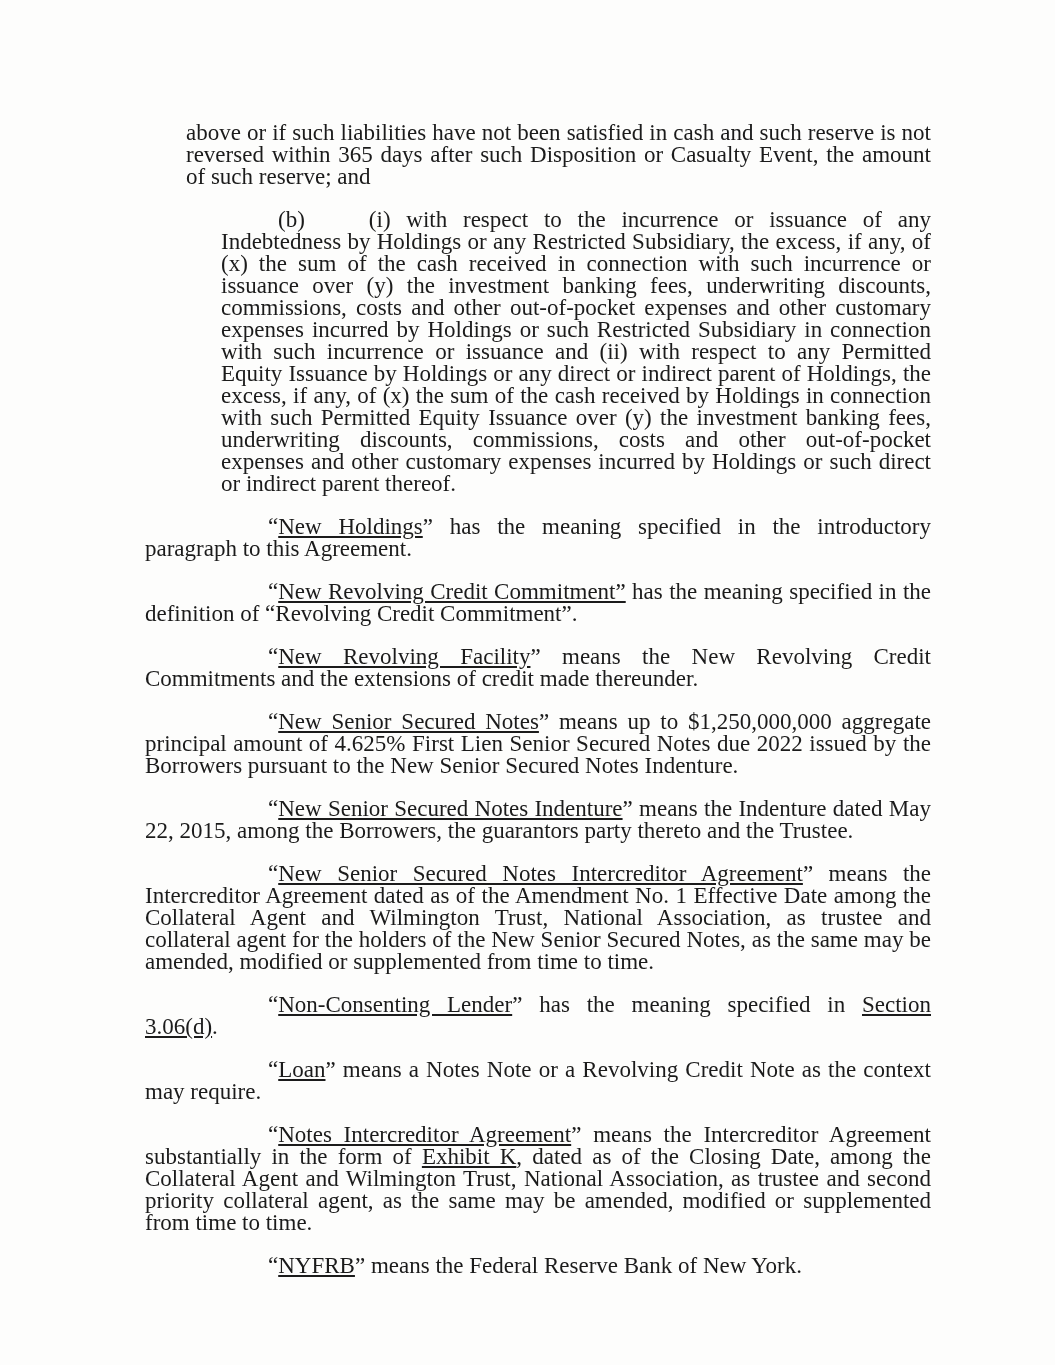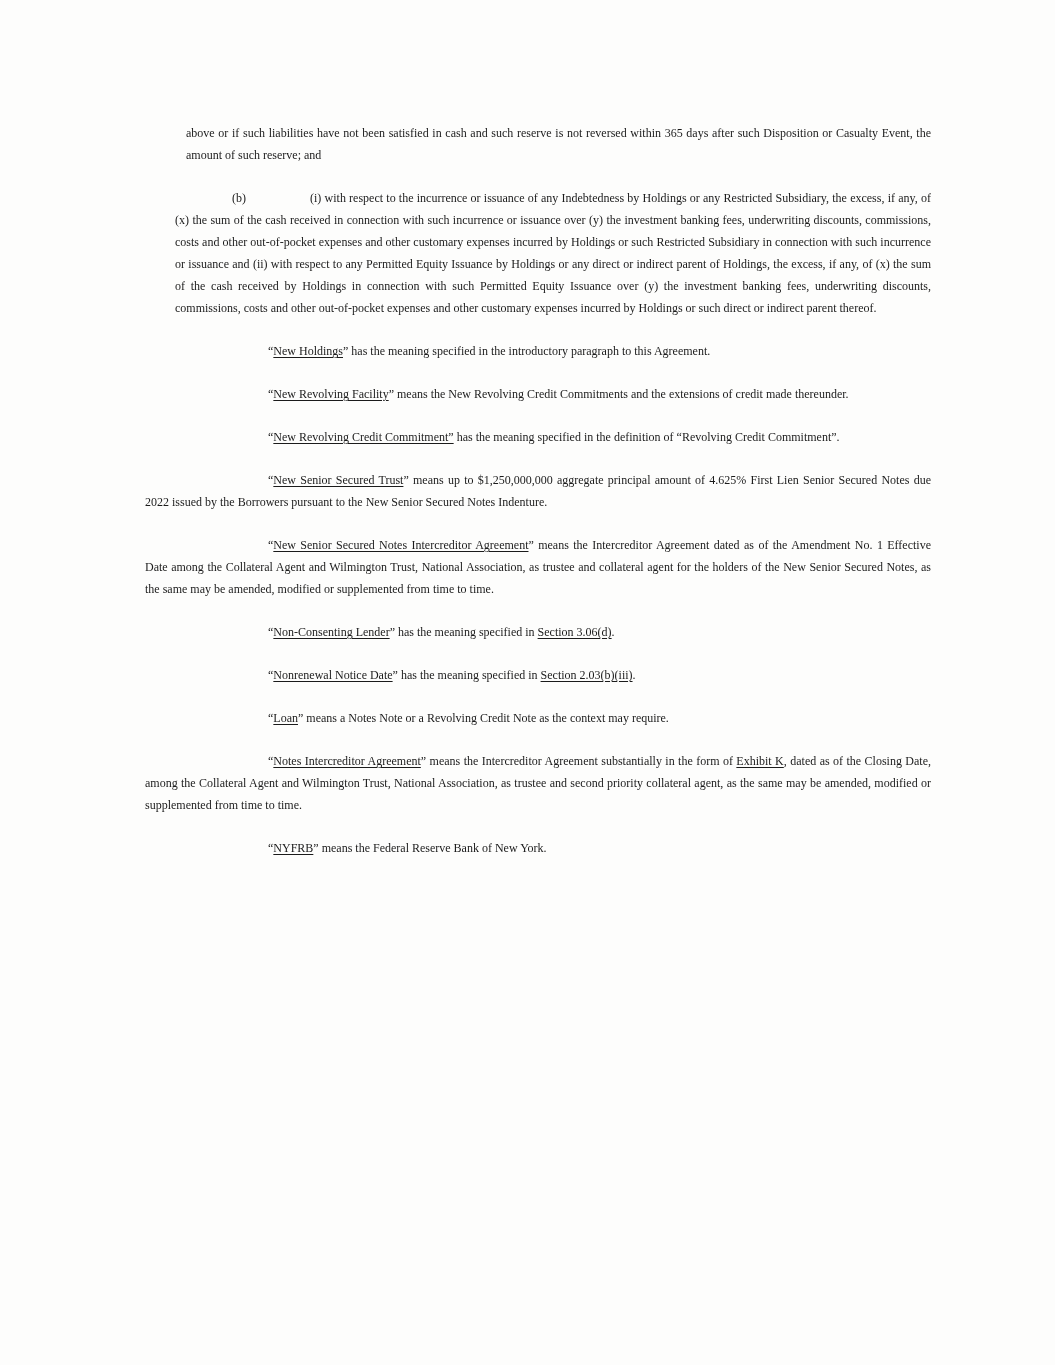--- a/index.html
+++ b/index.html
@@ -6,42 +6,42 @@
     margin: 0;
     padding: 0;
     background: #ffffff;
   }
   .page {
     position: relative;
     width: 1055px;
     height: 1365px;
     background: #fdfdfc;
     font-family: "Liberation Serif", "DejaVu Serif", serif;
-    font-size: 12px;
+    font-size: 23px;
     line-height: 22px;
     color: #1b1b1b;
     overflow: hidden;
   }
   .content {
     position: absolute;
     left: 125px;
     top: 122px;
     width: 806px;
   }
   .content p {
     margin: 0 0 21px 0;
     text-align: justify;
   }
   
   p.clause-cont {
     margin-left: 61px;
   }
   
   p.clause-sub {
-    margin-left: 50px;
+    margin-left: 96px;
     text-indent: 57px;
   }
   
   p.def {
     text-indent: 123px;
     margin-left: 20px;
   }
   .tab {
     display: inline-block;
     width: 64px;
@@ -56,33 +56,33 @@
 
 <div class="page">
   <div class="content">
 
     <p class="clause-cont"><span>above or if such liabilities have not been satisfied in cash and such reserve is not reversed within 365 days after such Disposition or Casualty Event, the amount of such reserve; and</span></p>
 
     <p class="clause-sub"><span>(b)</span><span class="tab"></span><span>(i) with respect to the incurrence or issuance of any Indebtedness by Holdings or any Restricted Subsidiary, the excess, if any, of (x) the sum of the cash received in connection with such incurrence or issuance over (y) the investment banking fees, underwriting discounts, commissions, costs and other out-of-pocket expenses and other customary expenses incurred by Holdings or such Restricted Subsidiary in connection with such incurrence or issuance and (ii) with respect to any Permitted Equity Issuance by Holdings or any direct or indirect parent of Holdings, the excess, if any, of (x) the sum of the cash received by Holdings in connection with such Permitted Equity Issuance over (y) the investment banking fees, underwriting discounts, commissions, costs and other out-of-pocket expenses and other customary expenses incurred by Holdings or such direct or indirect parent thereof.</span></p>
 
     <p class="def"><span>“</span><span class="ul">New Holdings</span><span>” has the meaning specified in the introductory paragraph to this Agreement.</span></p>
 
+    <p class="def"><span>“</span><span class="ul">New Revolving Credit Commitment”</span><span> has the meaning specified in the definition of “Revolving Credit Commitment”.</span></p>
+
     <p class="def"><span>“</span><span class="ul">New Revolving Facility</span><span>” means the New Revolving Credit Commitments and the extensions of credit made thereunder.</span></p>
 
-    <p class="def"><span>“</span><span class="ul">New Revolving Credit Commitment”</span><span> has the meaning specified in the definition of “Revolving Credit Commitment”.</span></p>
+    <p class="def"><span>“</span><span class="ul">New Senior Secured Notes</span><span>” means up to $1,250,000,000 aggregate principal amount of 4.625% First Lien Senior Secured Notes due 2022 issued by the Borrowers pursuant to the New Senior Secured Notes Indenture.</span></p>
 
-    <p class="def"><span>“</span><span class="ul">New Senior Secured Trust</span><span>” means up to $1,250,000,000 aggregate principal amount of 4.625% First Lien Senior Secured Notes due 2022 issued by the Borrowers pursuant to the New Senior Secured Notes Indenture.</span></p>
-
+    <p class="def"><span>“</span><span class="ul">New Senior Secured Notes Indenture</span><span>” means the Indenture dated May 22, 2015, among the Borrowers, the guarantors party thereto and the Trustee.</span></p>
 
     <p class="def"><span>“</span><span class="ul">New Senior Secured Notes Intercreditor Agreement</span><span>” means the Intercreditor Agreement dated as of the Amendment No. 1 Effective Date among the Collateral Agent and Wilmington Trust, National Association, as trustee and collateral agent for the holders of the New Senior Secured Notes, as the same may be amended, modified or supplemented from time to time.</span></p>
 
     <p class="def"><span>“</span><span class="ul">Non-Consenting Lender</span><span>” has the meaning specified in </span><span class="ul">Section 3.06(d)</span><span>.</span></p>
 
 
-    <p class="def"><span>“</span><span class="ul">Nonrenewal Notice Date</span><span>” has the meaning specified in </span><span class="ul">Section 2.03(b)(iii)</span><span>.</span></p>
 
     <p class="def"><span>“</span><span class="ul">Loan</span><span>” means a Notes Note or a Revolving Credit Note as the context may require.</span></p>
 
     <p class="def"><span>“</span><span class="ul">Notes Intercreditor Agreement</span><span>” means the Intercreditor Agreement substantially in the form of </span><span class="ul">Exhibit K</span><span>, dated as of the Closing Date, among the Collateral Agent and Wilmington Trust, National Association, as trustee and second priority collateral agent, as the same may be amended, modified or supplemented from time to time.</span></p>
 
     <p class="def"><span>“</span><span class="ul">NYFRB</span><span>” means the Federal Reserve Bank of New York.</span></p>
 
   </div>
 </div>
 

